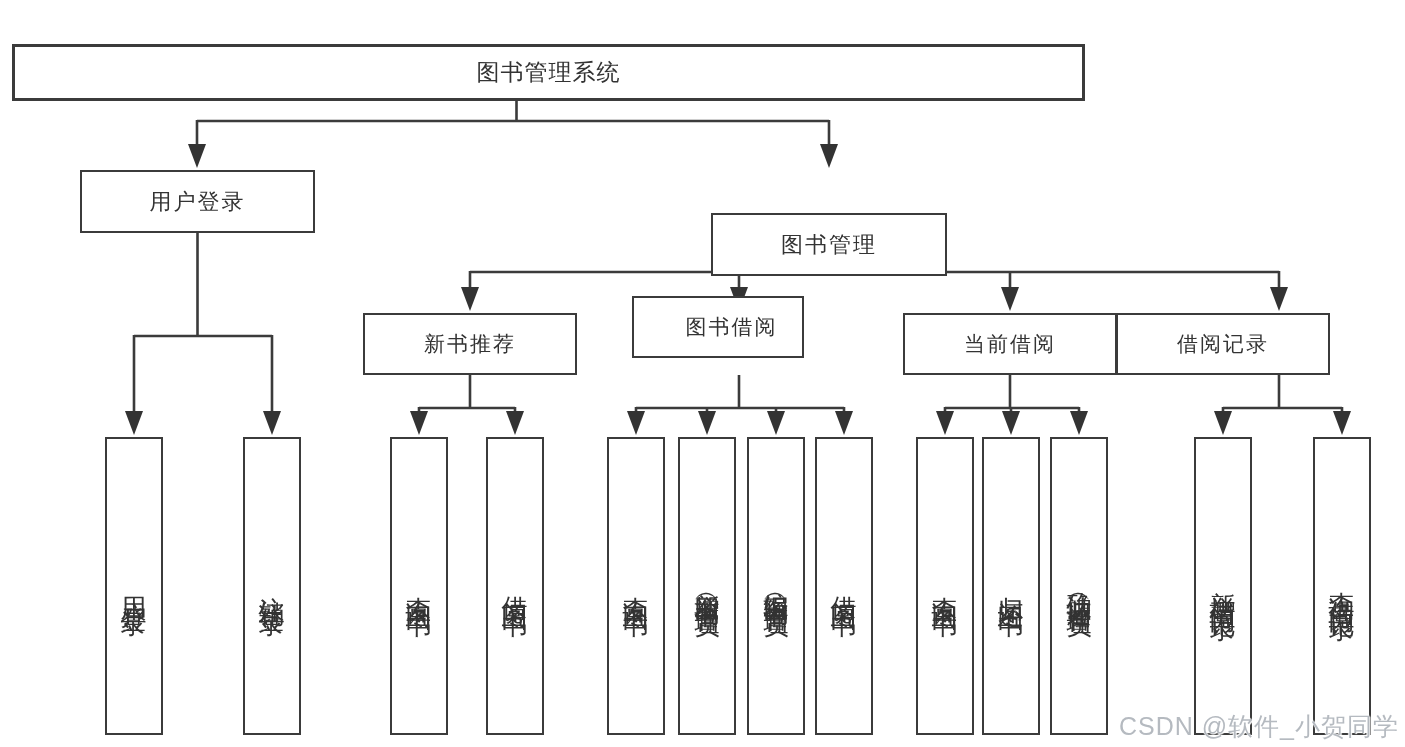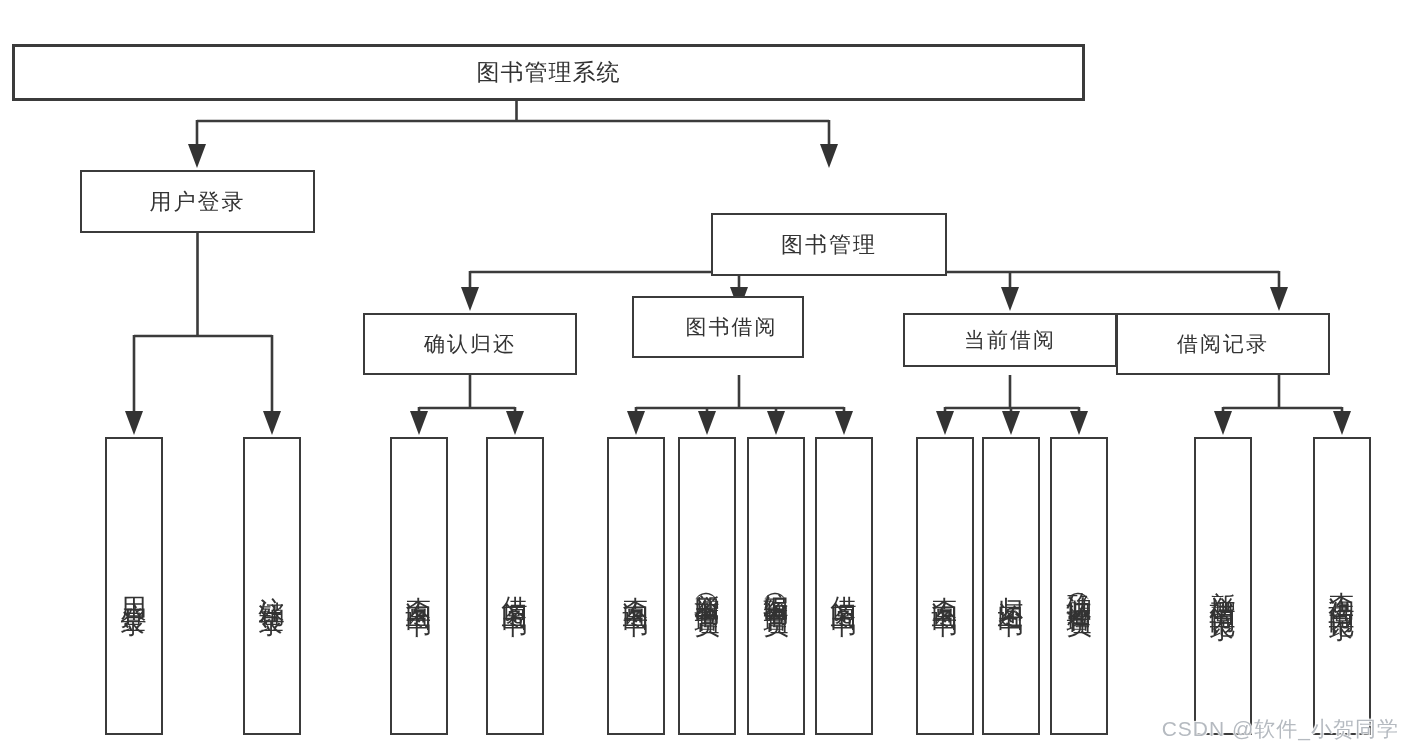--- a/index.html
+++ b/index.html
@@ -66,21 +66,21 @@
     color: #333333;
     white-space: nowrap;
   }
   .vnode.long .vtext { font-size: 25px; letter-spacing: 3px; }
 
   .watermark {
     position: absolute;
     right: 6px;
     bottom: 4px;
     z-index: 2;
-    font-size: 21px;
+    font-size: 25px;
     color: #b5bac0;
     letter-spacing: 1px;
     text-shadow: 0 0 2px #ffffff, 1px 1px 1px #ffffff, -1px -1px 1px #ffffff;
   }
 </style>
 </head>
 <body>
 
 <div class="canvas">
 
@@ -132,26 +132,26 @@
   </div>
 
   <div class="node lvl2" style="left:80px; top:170px; width:235px; height:63px;">
     <span>用户登录</span>
   </div>
   <div class="node lvl2" style="left:711px; top:170px; width:236px; height:63px;margin-top:43px;">
     <span>图书管理</span>
   </div>
 
   <div class="node lvl3" style="left:363px; top:313px; width:214px; height:62px;">
-    <span>确认归还</span>
+    <span>新书推荐</span>
   </div>
   <div class="node lvl3" style="left:632px; top:296px; width:172px; height:62px;padding-left:27px;">
     <span>图书借阅</span>
   </div>
-  <div class="node lvl3" style="left:903px; top:313px; width:214px; height:54px;align-items:center;">
+  <div class="node lvl3" style="left:903px; top:313px; width:214px; height:62px;align-items:center;">
     <span>当前借阅</span>
   </div>
   <div class="node lvl3" style="left:1116px; top:313px; width:214px; height:62px;">
     <span>借阅记录</span>
   </div>
 
   <div class="vnode" style="left:105px;">
     <span class="vtext">用户登录</span>
   </div>
   <div class="vnode" style="left:243px;">

